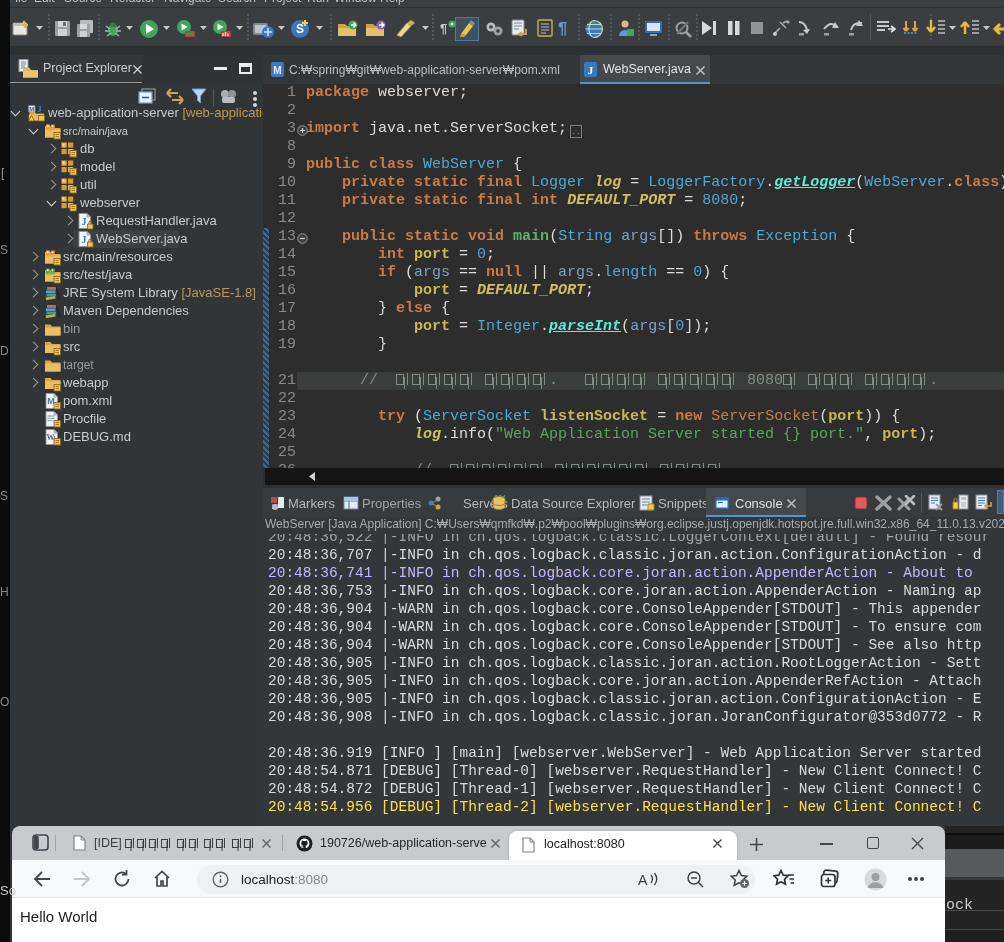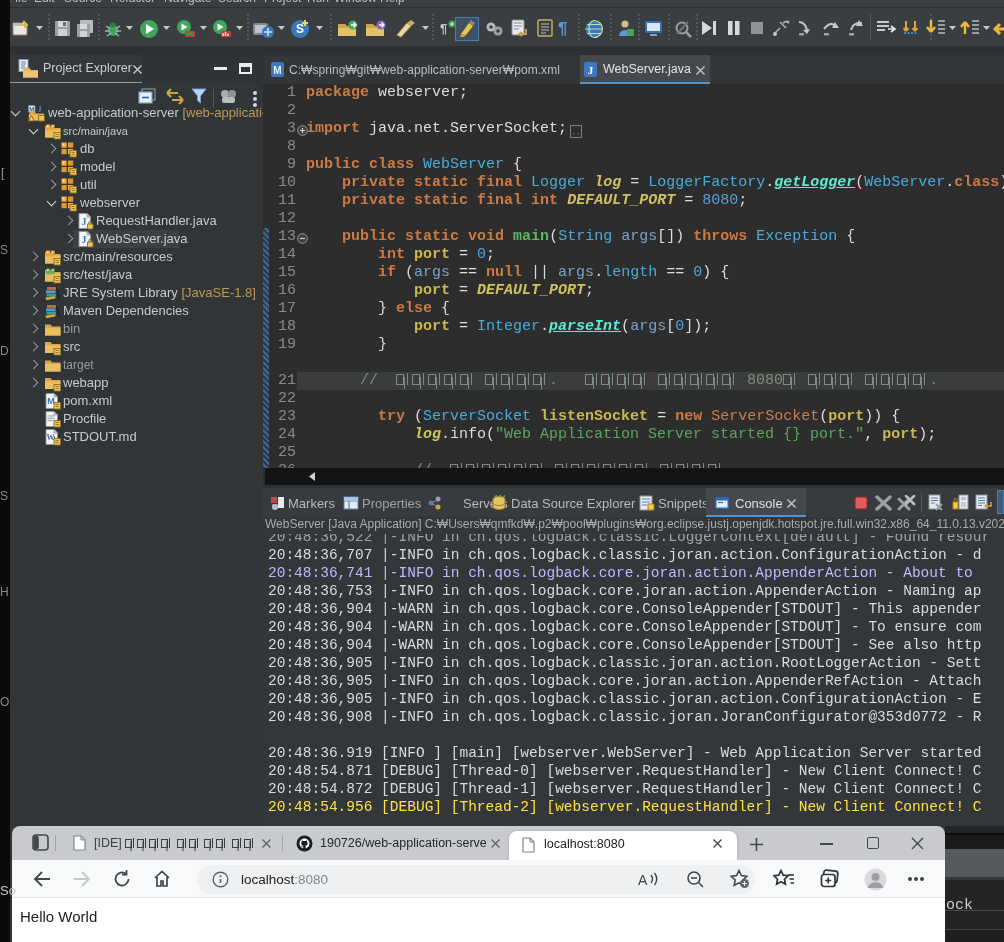--- a/index.html
+++ b/index.html
@@ -482,21 +482,21 @@
       </svg>
       <div class="abs" style="left:63px;top:410px;height:18px;line-height:18px;font-size:13px;color:#c9c9c9;white-space:pre;">Procfile</div>
       <svg class="abs" style="left:44px;top:429px;z-index:4" width="17" height="17">
         <path d="M2 0.5 h8 l3.5 3.5 v11.5 h-11.5 z" fill="#f2f4f6" stroke="#8f9499" stroke-width="0.9"></path>
         <path d="M10 0.5 l3.5 3.5 h-3.5 z" fill="#c9cdd1" stroke="#8f9499" stroke-width="0.7"></path>
         <text x="6.5" y="10.5" font-size="8" font-weight="bold" text-anchor="middle" fill="#5b5f8f" font-family="Liberation Serif">W</text>
         <path d="M10.5 7 v4 m-1.4 -1.4 l1.4 1.4 l1.4 -1.4" stroke="#5b5f8f" stroke-width="0.9" fill="none"></path>
         <rect x="10" y="9.5" width="6.5" height="6.5" fill="#ecc463" stroke="#8a6a1c" stroke-width="0.9"></rect>
         <path d="M11.5 11.5 h3.5 M11.5 13.5 h3.5" stroke="#8a6a1c" stroke-width="0.8"></path>
       </svg>
-      <div class="abs" style="left:63px;top:428px;height:18px;line-height:18px;font-size:13px;color:#c9c9c9;white-space:pre;">STDOUT.md</div>
+      <div class="abs" style="left:63px;top:428px;height:18px;line-height:18px;font-size:13px;color:#c9c9c9;white-space:pre;">DEBUG.md</div>
     </div>
     <div class="abs" style="left:263px;top:47px;width:741px;height:441px;background:#2d2d2d;z-index:3;overflow:hidden;">
       <div class="abs" style="left:0;top:0;width:741px;height:8px;background:#2e3133;"></div>
       <div class="abs" style="left:0;top:8px;width:741px;height:29px;background:#333639;"></div>
       <svg class="abs" style="left:7px;top:14px" width="16" height="17">
         <rect x="1" y="1" width="13" height="15" rx="2" fill="#3c78c0"></rect>
         <text x="7.5" y="12.5" font-size="10" font-weight="bold" text-anchor="middle" fill="#e8f0fa" font-family="Liberation Sans">M</text>
       </svg>
       <div class="abs" style="left:26px;top:16px;color:#bdbdbd;font-size:12px;letter-spacing:0.05px;white-space:pre;">C:₩spring₩git₩web-application-server₩pom.xml</div>
       <div class="abs" style="left:317px;top:8px;width:130px;height:29px;background:#46494c;"></div>

